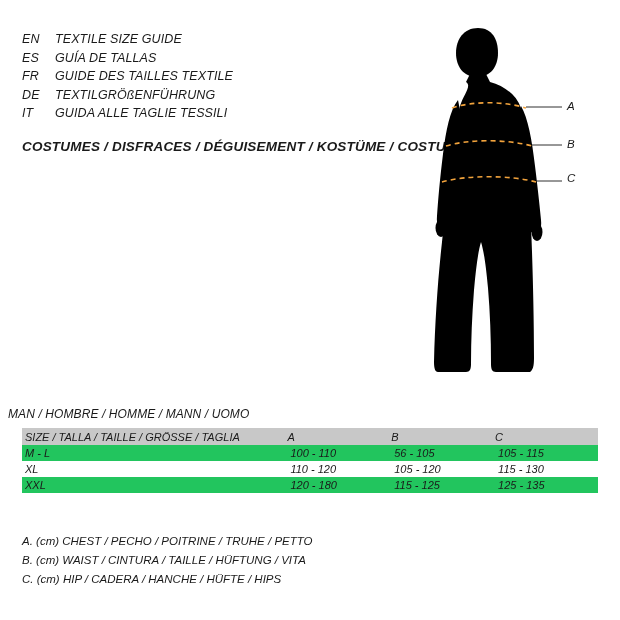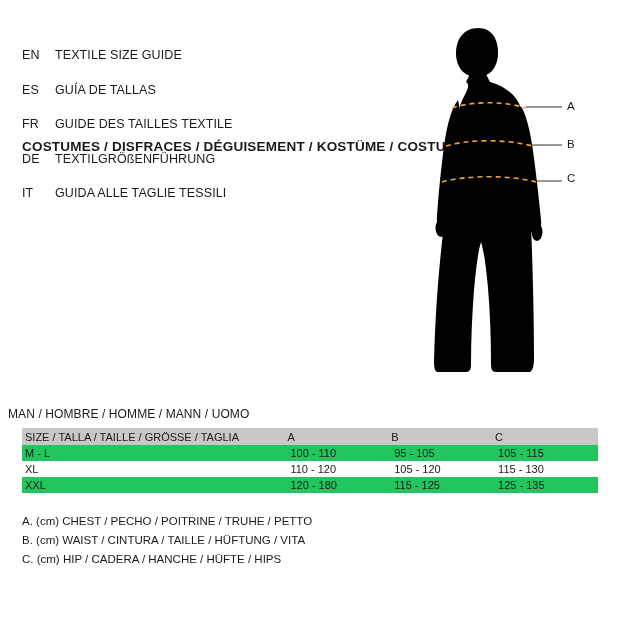--- a/index.html
+++ b/index.html
@@ -12,20 +12,21 @@
     background: #ffffff;
     font-family: "Liberation Sans", sans-serif;
     color: #1a1a1a;
     overflow: hidden;
   }
   .page {
     position: relative;
     width: 620px;
     height: 620px;
     box-sizing: border-box;
+    font-style: italic;
   }
 
   
   .lang-block {
     position: absolute;
     left: 22px;
     top: 30px;
     width: 380px;
   }
   .lang-row {
@@ -35,21 +36,20 @@
     line-height: 18.5px;
     letter-spacing: 0.1px;
   }
   .lang-code {
     width: 33px;
     flex: 0 0 33px;
     font-size: 12.5px;
   }
   .lang-text {
     font-size: 12.5px;
-    margin-top: 16px;
   }
 
   .costumes-line {
     position: absolute;
     left: 22px;
     top: 139px;
     font-size: 13.5px;
     font-weight: bold;
     letter-spacing: 0.2px;
   }
@@ -109,21 +109,21 @@
   .col-b { width: 103px; }
   .col-c { width: 102px; }
   tbody tr.odd { background: #ffffff; }
   tbody tr.even { background: #22c55e; }
   tbody td { padding-left: 3px !important; }
 
   
   .footnotes {
     position: absolute;
     left: 22px;
-    top: 512px;
+    top: 532px;
     font-size: 11.5px;
     line-height: 19px;
   }
   .footnote { white-space: nowrap; }
 </style>
 </head>
 <body>
 
 <div class="page">
 
@@ -208,21 +208,21 @@
         <th class="col-size">SIZE / TALLA / TAILLE / GRÖSSE / TAGLIA</th>
         <th class="col-a">A</th>
         <th class="col-b">B</th>
         <th class="col-c">C</th>
       </tr>
     </thead>
     <tbody>
       <tr class="even">
         <td class="col-size">M - L</td>
         <td class="col-a">100 - 110</td>
-        <td class="col-b">95 - 105</td>
+        <td class="col-b">56 - 105</td>
         <td class="col-c">105 - 115</td>
       </tr>
       <tr class="odd">
         <td class="col-size">XL</td>
         <td class="col-a">110 - 120</td>
         <td class="col-b">105 - 120</td>
         <td class="col-c">115 - 130</td>
       </tr>
       <tr class="even">
         <td class="col-size">XXL</td>

